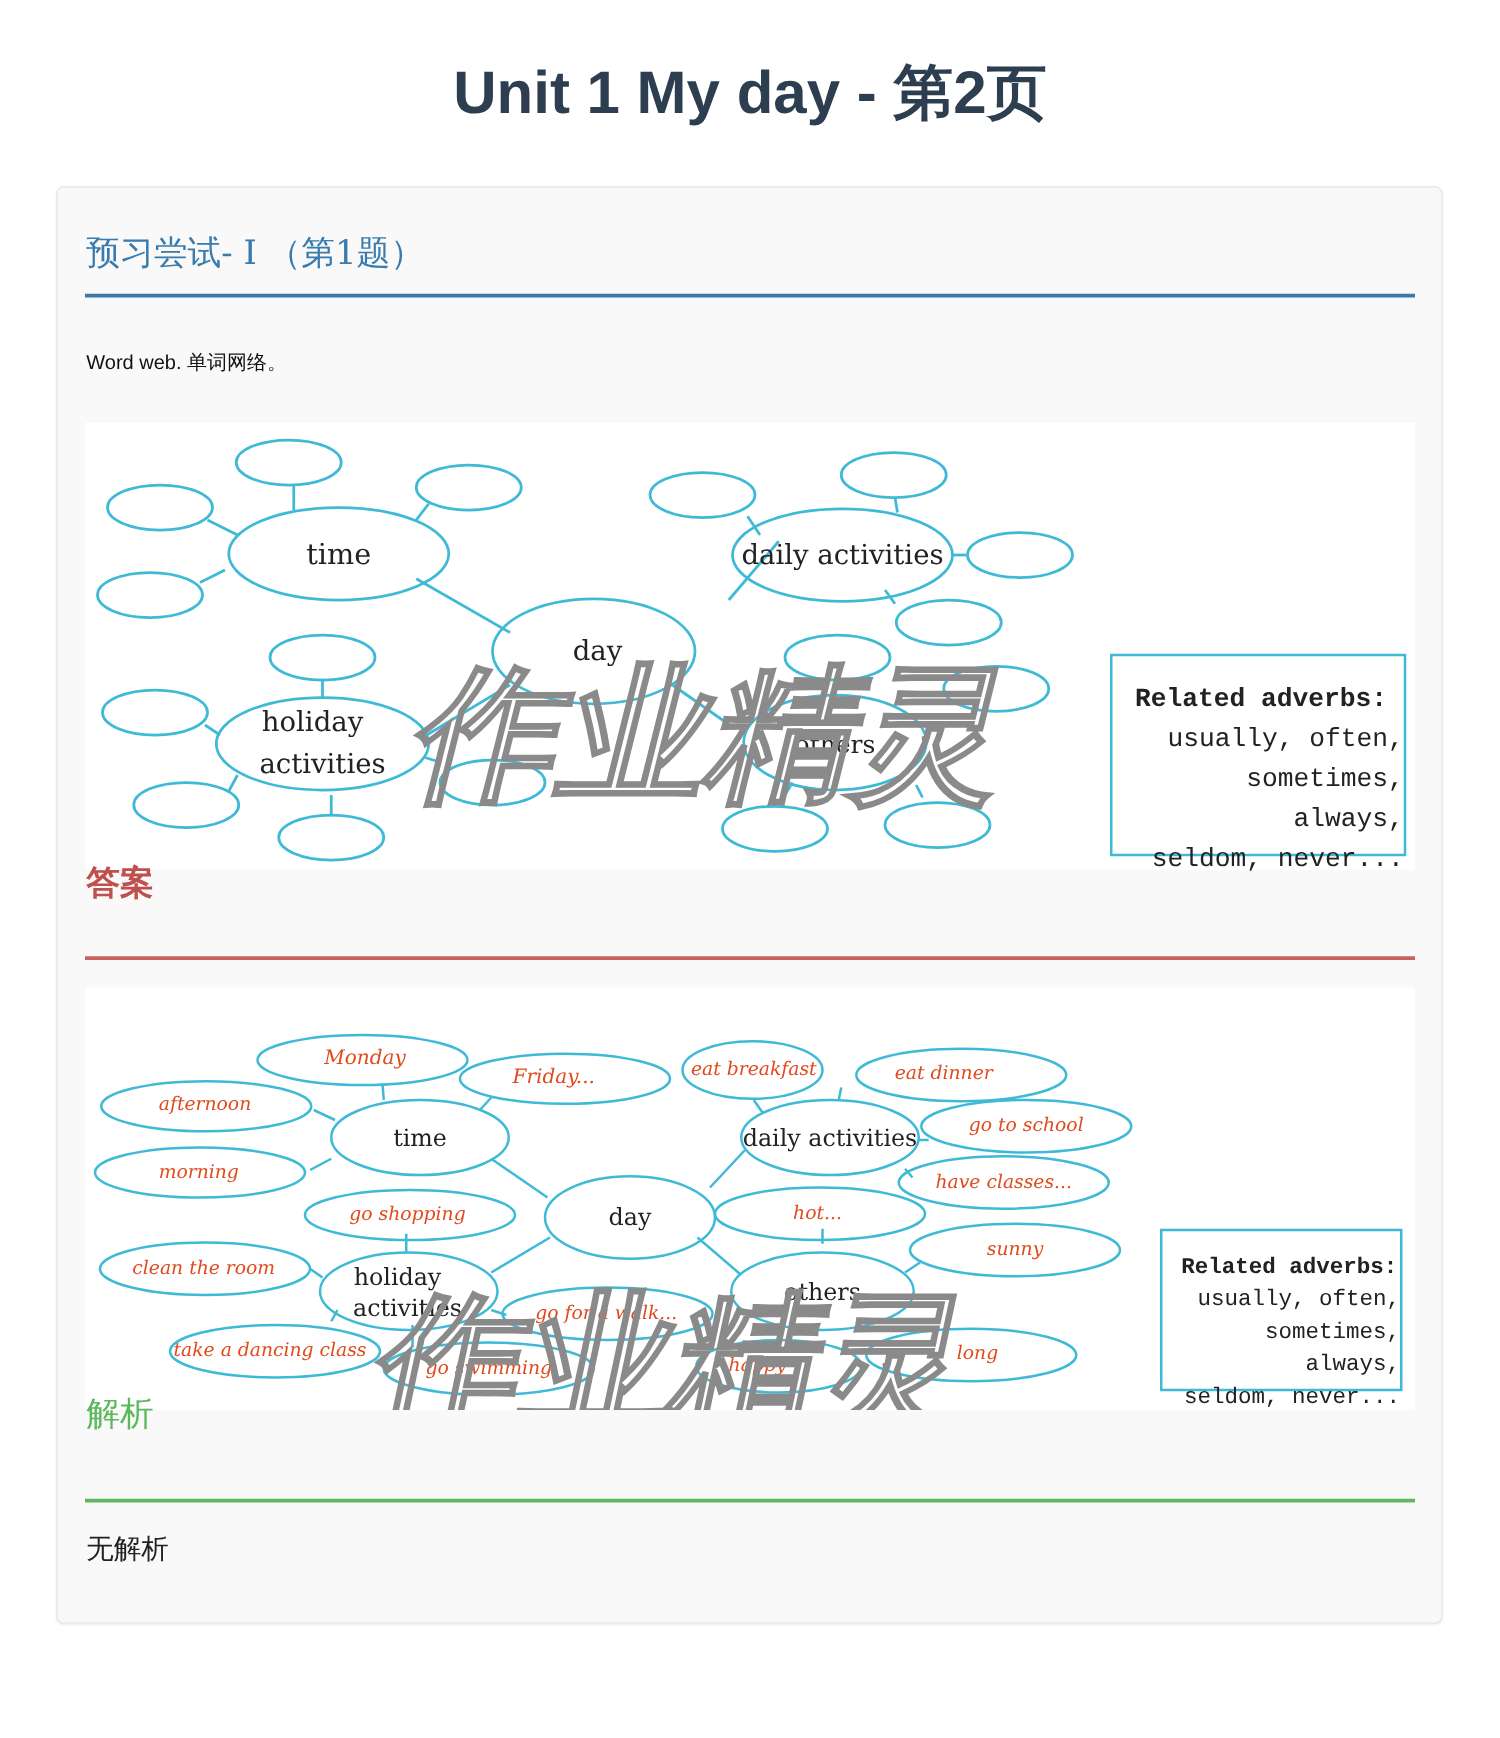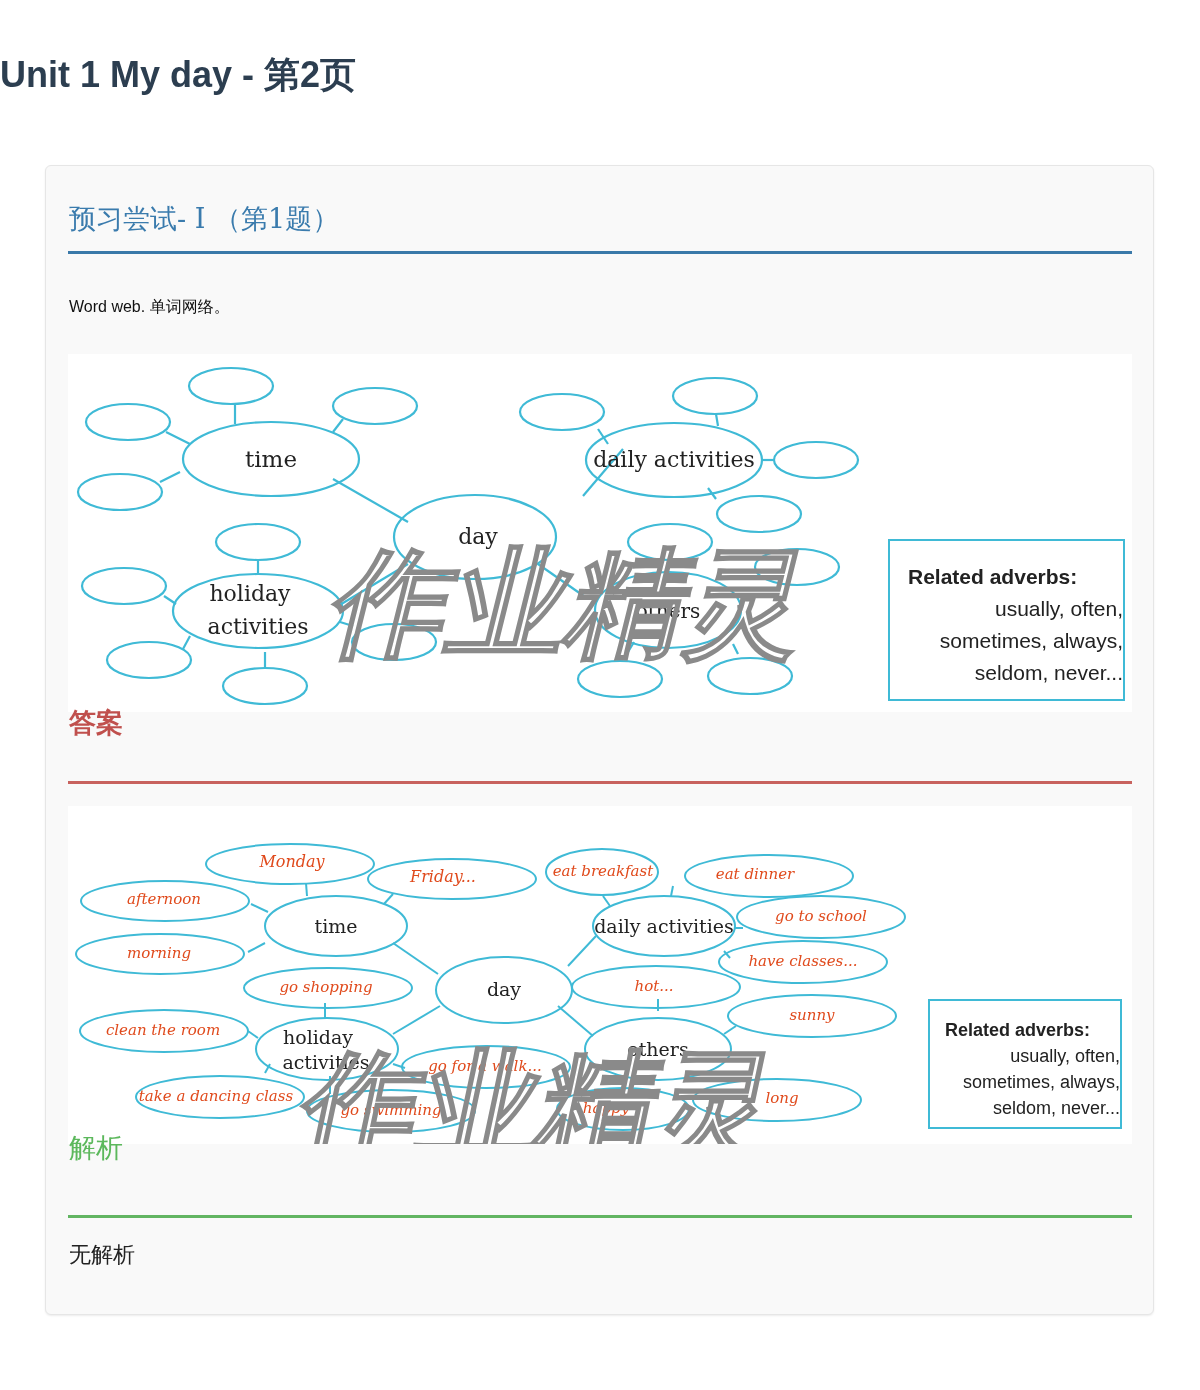--- a/index.html
+++ b/index.html
@@ -1,35 +1,35 @@
 <!DOCTYPE html>
 <html><head>
   <meta charset="utf-8">
   <style>
     html, body { margin: 0; padding: 0; background: #ffffff; }
     body { width: 1200px; height: 1390px; position: relative; font-family: "Liberation Sans", "DejaVu Sans", sans-serif; overflow: hidden; }
-    .page-title { position: absolute; left: 0; top: 44px; width: 1200px; font-size: 36px; font-weight: bold; color: #2c3e50; line-height: 62px; margin: 0; }
-    .card { position: absolute; left: 45px; top: 149px; width: 1109px; height: 1150px; background: #f9f9f9; border: 1px solid #e6e6e6; border-radius: 6px; box-shadow: 0 1px 2px rgba(0,0,0,0.08); box-sizing: border-box; margin-top: 16px; }
+    .page-title { position: absolute; left: 0; top: 44px; width: 1200px; text-align: center; font-size: 48px; font-weight: bold; color: #2c3e50; line-height: 62px; margin: 0; }
+    .card { position: absolute; left: 45px; top: 149px; width: 1109px; height: 1150px; background: #f9f9f9; border: 1px solid #e6e6e6; border-radius: 6px; box-shadow: 0 1px 2px rgba(0,0,0,0.08); box-sizing: border-box; }
     .sec-title { position: absolute; left: 23px; margin: 0; font-family: "DejaVu Serif", "Liberation Serif", serif; font-size: 27px; line-height: 34px; font-weight: normal; }
     .sec-rule { position: absolute; left: 22px; width: 1064px; height: 3px; }
     .q-title { top: 36px; color: #3a7bad; }
     .q-rule { top: 85px; background: #3a79a9; }
     .q-text { position: absolute; left: 23px; top: 126px; font-size: 16px; color: #111; line-height: 30px; }
     .a-title { top: 540px; color: #c0504d; font-weight: bold; }
     .a-rule { top: 615px; background: #c8625e; }
     .e-title { top: 965px; color: #5cb85c; }
     .e-rule { top: 1049px; background: #62b562; }
     .e-text { position: absolute; left: 23px; top: 1074px; font-size: 22px; color: #222; line-height: 30px; }
     .figure { position: absolute; left: 22px; width: 1064px; background: #ffffff; }
     .fig-q { top: 188px; height: 358px; }
     .fig-a { top: 640px; height: 338px; }
     .figure svg { position: absolute; left: 0; top: 0; }
     .node-text { font-family: "DejaVu Serif", "Liberation Serif", serif; fill: #222; }
     .ans-text { font-family: "DejaVu Serif", "Liberation Serif", serif; font-style: italic; fill: #e04a1c; }
-    .adv-box { position: absolute; border: 2px solid #3fbad6; background: #fff; box-sizing: border-box; font-family: Liberation Sans, sans-serif; color: #222; }
+    .adv-box { position: absolute; border: 2px solid #3fbad6; background: #fff; box-sizing: border-box; font-family: Liberation Mono, monospace; color: #222; }
     .adv-box .adv-title { display: block; font-weight: bold; }
     .adv-box .adv-line { display: block; text-align: right; }
     .adv-q { left: 820px; top: 185px; width: 237px; height: 162px; padding: 20px 0 0 18px; font-size: 21px; line-height: 32px; }
     .adv-a { left: 860px; top: 193px; width: 194px; height: 130px; padding: 16px 0 0 15px; font-size: 18px; line-height: 26px; }
     .watermark { font-family: "DejaVu Sans", "Liberation Sans", sans-serif; font-weight: bold; fill: none; stroke: #8a8a8a; stroke-width: 1.6; }
   </style>
 </head>
 <body>
 
 <h1 class="page-title">Unit 1 My day - 第2页</h1>

